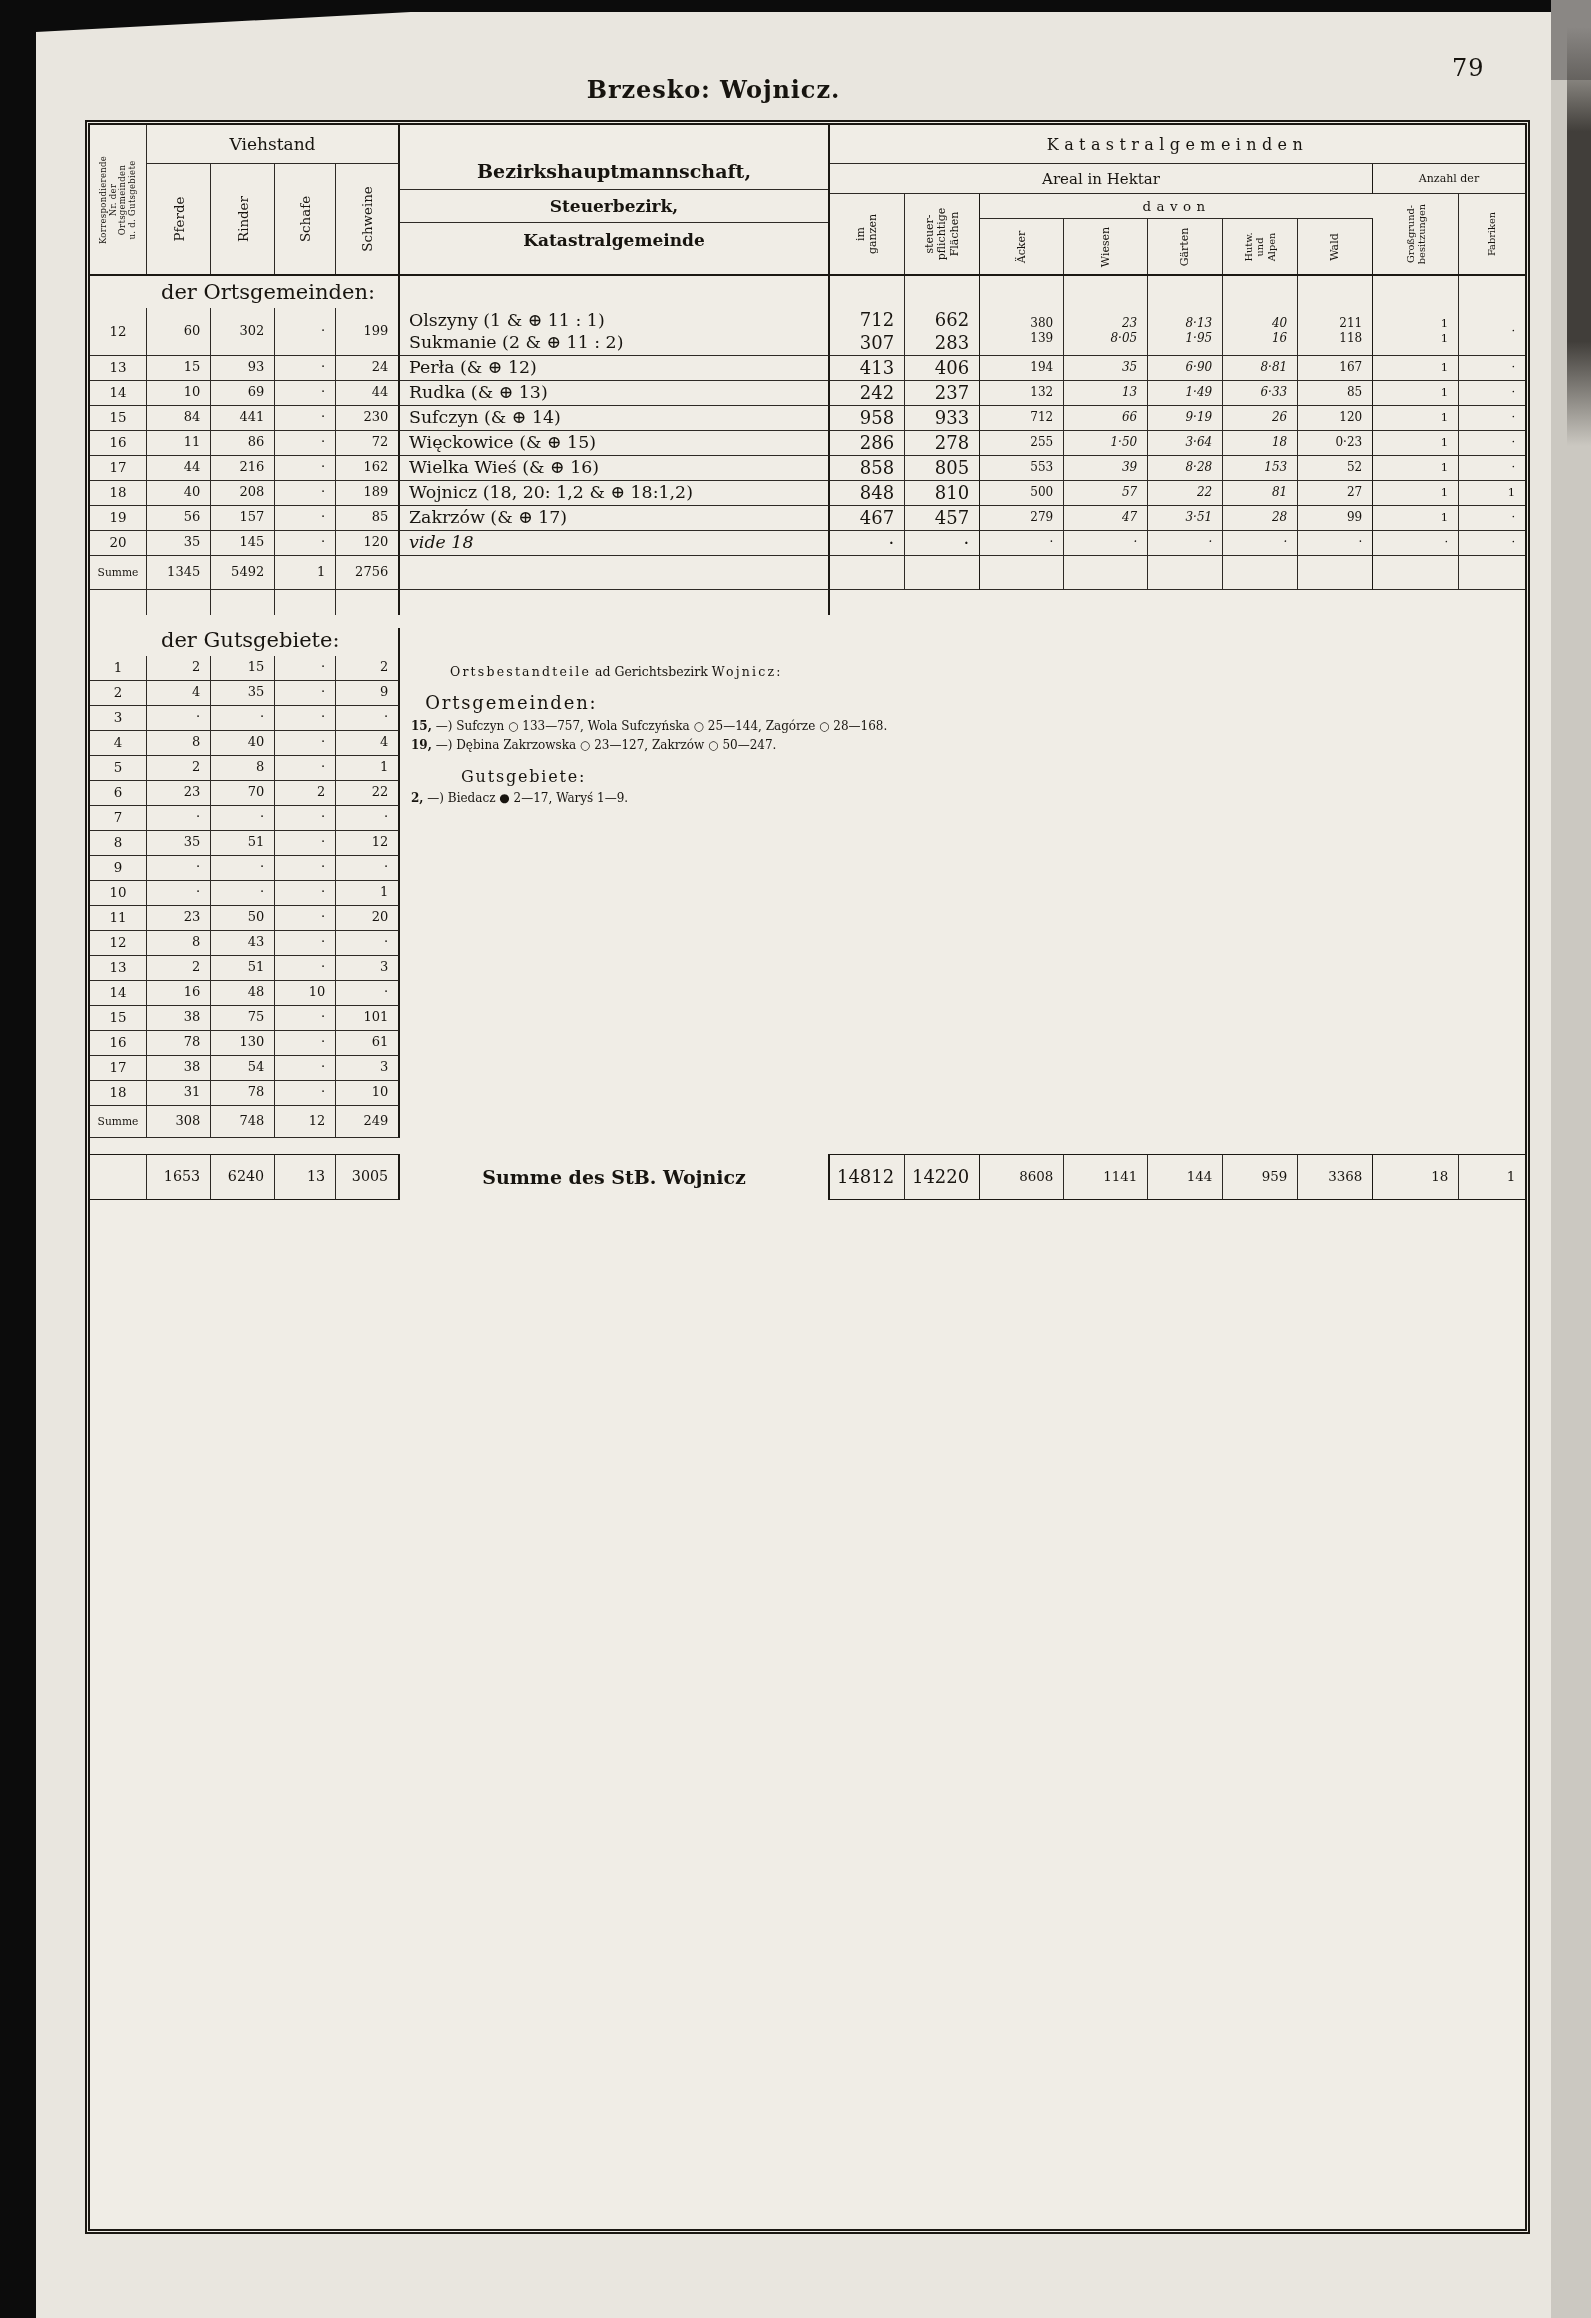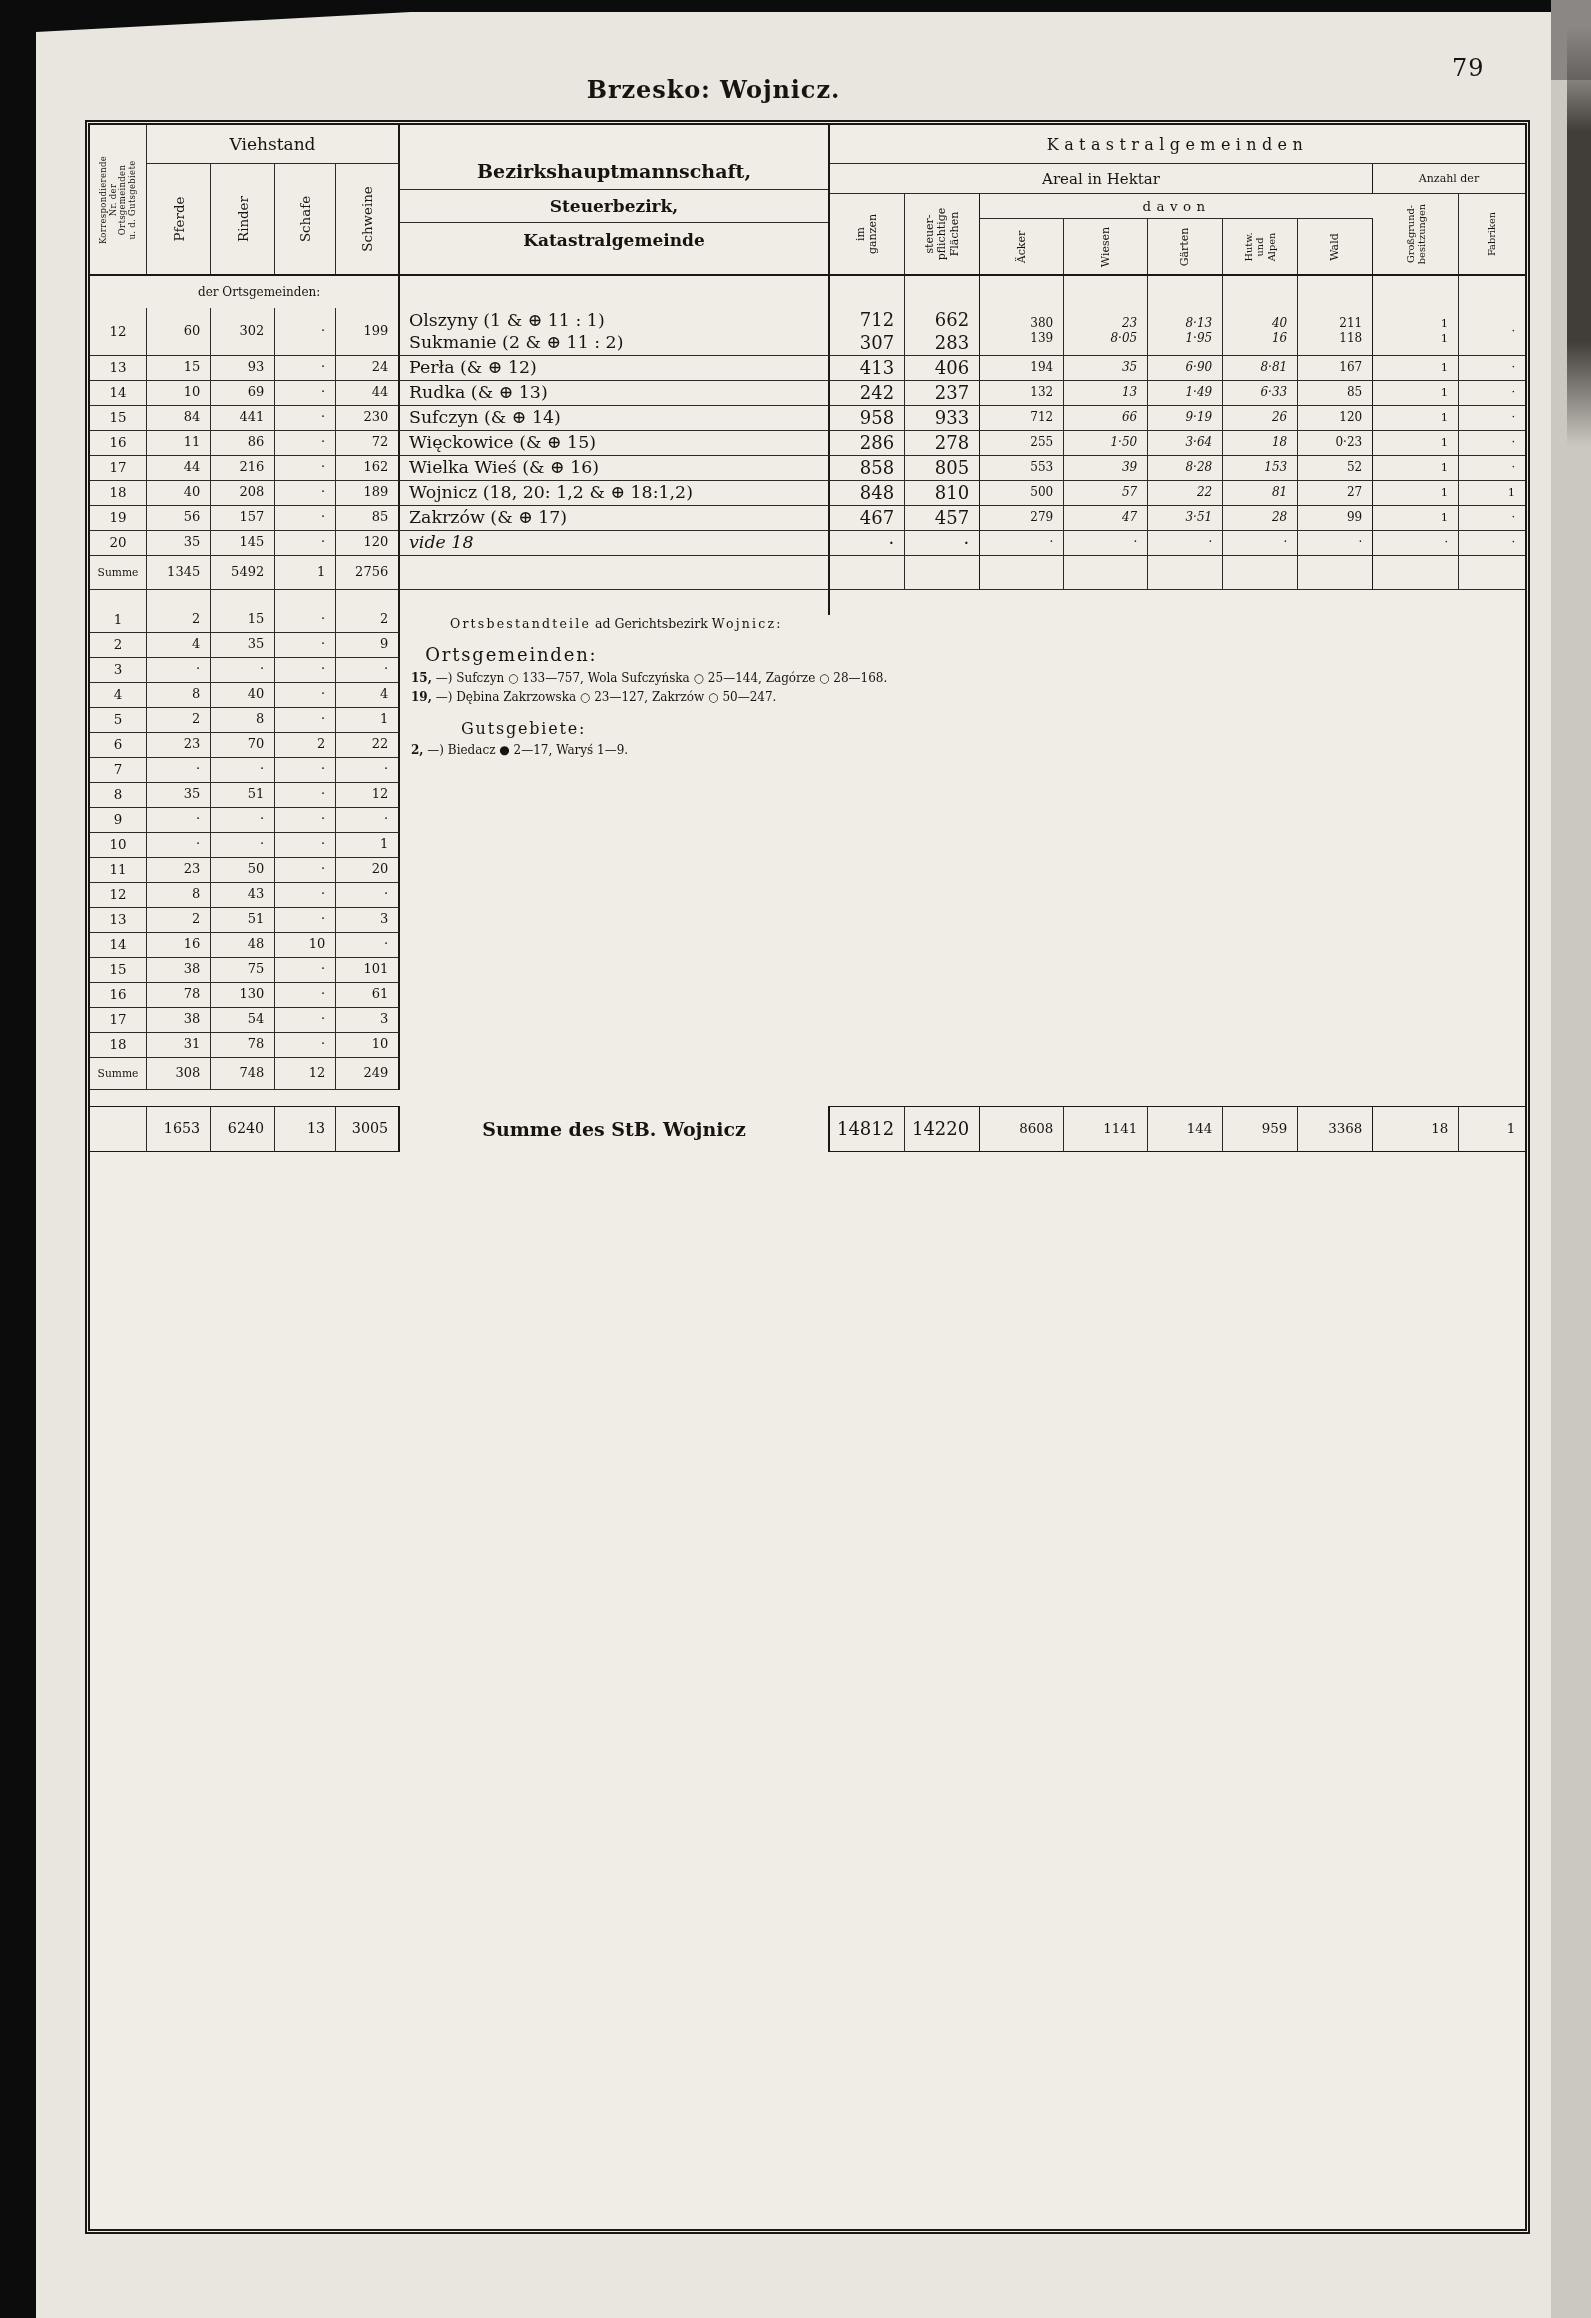--- a/index.html
+++ b/index.html
@@ -72,21 +72,21 @@
   .v   { font-size:13px; }
   .nm  { font-size:17.4px; padding-left:9px; white-space:pre-line; line-height:1.3; }
   .big { font-size:18px; }
   .sm  { font-size:12px; font-style:italic; }
   .sm.int { font-style:normal; }
   .cnt { font-size:11.6px; }
   .orts-rows .r:last-child .nm { font-style:italic; }
 
   .lblband { height:32px; }
   .lblband .c, .gapband .c, .glabel .c { border-bottom:none; }
-  .sec-label { font-size:12px; padding-left:71px;margin-left:37px; }
+  .sec-label { font-size:21px; padding-left:71px; }
   .gapband { height:18px; }
   .glabel { height:48px; }
   .glabel .sec-label { align-self:end; padding-bottom:3.6px; }
 
   .summe-row { min-height:34px; }
   .summe-lbl { font-size:10.7px; justify-content:center; }
 
   
   .guts-band { position:relative; display:flex; }
   .guts-left { width:310px; }
@@ -410,20 +410,24 @@
     <div class="g gapband">
       <div class="c bdr" style="grid-column:1;"></div>
       <div class="c bdr" style="grid-column:2;"></div>
       <div class="c bdr" style="grid-column:3;"></div>
       <div class="c bdr" style="grid-column:4;"></div>
       <div class="c bdr3" style="grid-column:5;"></div>
       <div class="c bdr3" style="grid-column:6;"></div>
       <div class="c" style="grid-column:7/16;"></div>
     </div>
 
+    <div class="g glabel">
+      <div class="c sec-label bdr3" style="grid-column:1/6;">der Gutsgebiete:</div>
+      <div class="c" style="grid-column:6/16;"></div>
+    </div>
 
     <div class="guts-band">
       <div class="guts-left">
         <div>
   <div class="rl gl">
     <div class="c nr bdr">1</div>
     <div class="c v num bdr">2</div>
     <div class="c v num bdr">15</div>
     <div class="c v num bdr">·</div>
     <div class="c v num bdr3">2</div>

